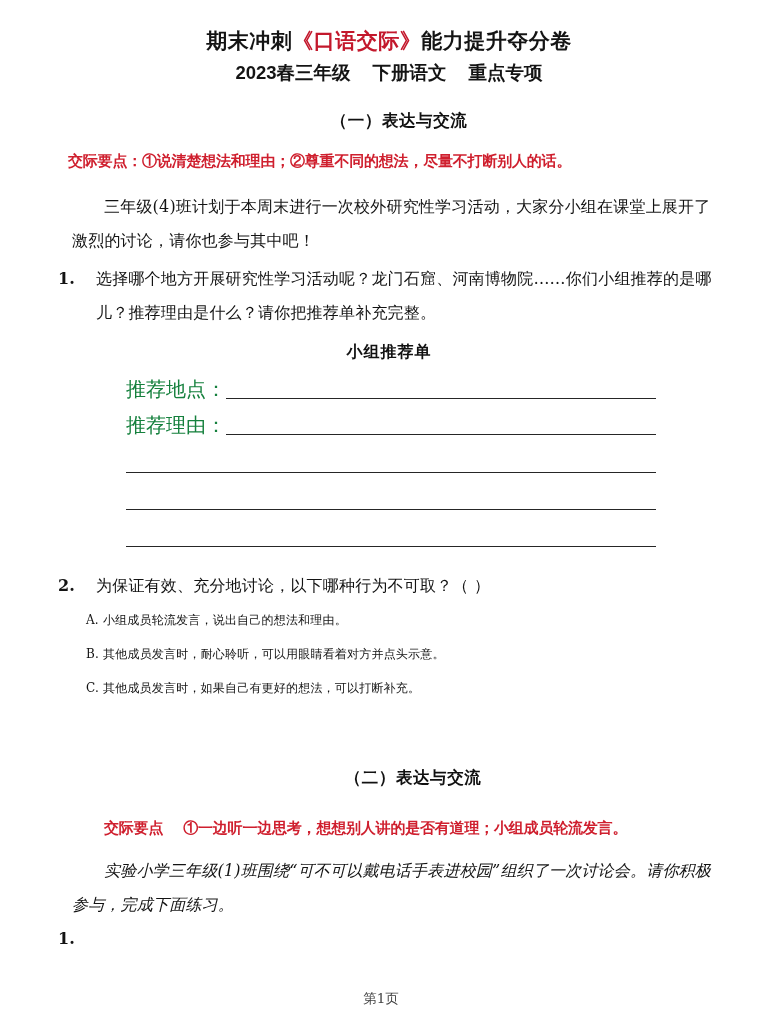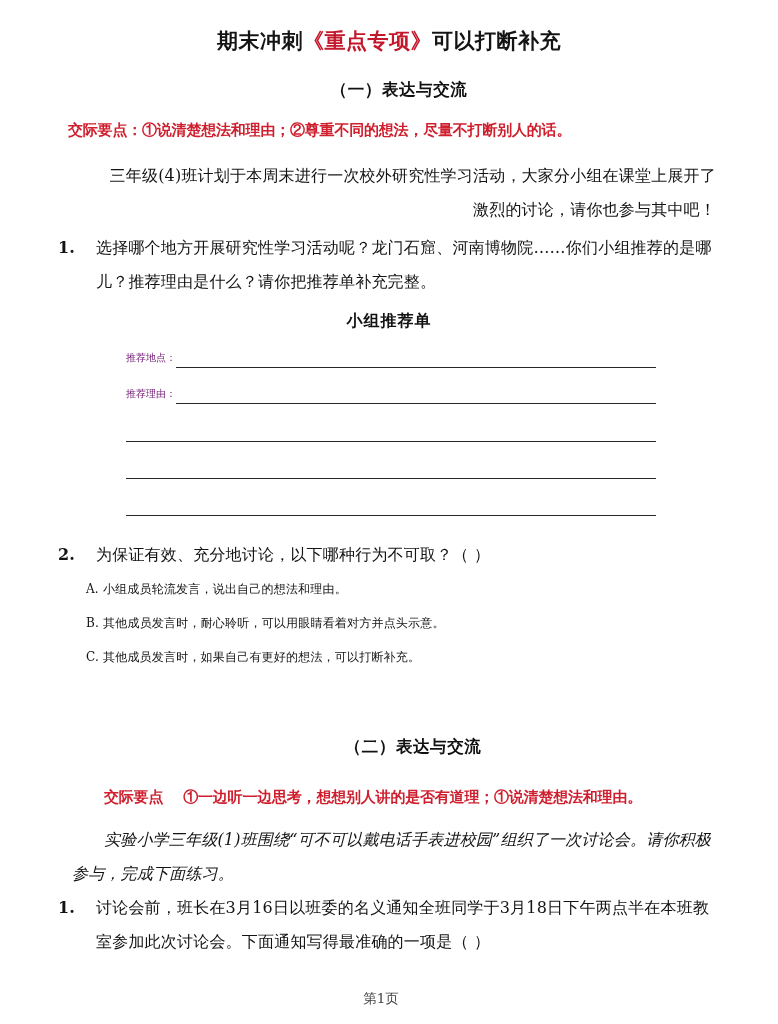--- a/index.html
+++ b/index.html
@@ -117,21 +117,21 @@
     color: #131313;
     line-height: 34px;
     margin: 0;
   }
   .para {
     padding-left: 72px;
     padding-right: 62px;
     text-indent: 32px;
     letter-spacing: 0.2px;
   }
-  .p-intro1 { padding-top: 18px; text-align: right; }
+  .p-intro1 { padding-top: 18px; }
   .p-intro2 { padding-top: 16px; font-style: italic; }
 
   
   .q-item {
     position: relative;
     padding-left: 96px;
     padding-right: 58px;
     font-family: "DejaVu Serif", serif;
     font-size: 16px;
     line-height: 34px;
@@ -165,22 +165,22 @@
   }
   .field-row {
     display: flex;
     align-items: flex-end;
     padding-left: 126px;
     padding-right: 122px;
     margin-top: 16px;
   }
   .field-label {
     font-family: Liberation Serif, serif;
-    font-size: 10px;
-    color: #701a75;
+    font-size: 20px;
+    color: #15803d;
     white-space: nowrap;
     line-height: 20px;
   }
   .field-line {
     flex: 1;
     border-bottom: 1.5px solid #262626;
     height: 17px;
   }
   .blank-line {
     margin-left: 126px;
@@ -218,23 +218,26 @@
     font-size: 13.5px;
     color: #444444;
   }
 </style>
 </head>
 <body>
 
 <div class="page">
 
   <h1 class="doc-title">
-    <span>期末冲刺</span><span class="accent">《重点专项》</span><span>可以打断补充</span>
+    <span>期末冲刺</span><span class="accent">《口语交际》</span><span>能力提升夺分卷</span>
   </h1>
 
+  <div class="doc-subtitle">
+    <span>2023春三年级</span><span class="gap"></span><span>下册语文</span><span class="gap"></span><span>重点专项</span>
+  </div>
 
 
   <h2 class="section-head sec1-head">（一）表达与交流</h2>
 
   <p class="keypoints kp1">交际要点：①说清楚想法和理由；②尊重不同的想法，尽量不打断别人的话。</p>
 
   <p class="body-text para p-intro1">三年级(4)班计划于本周末进行一次校外研究性学习活动，大家分小组在课堂上展开了激烈的讨论，请你也参与其中吧！</p>
 
   <div class="q-item q1">
     <span class="q-num">1.</span>
@@ -268,25 +271,24 @@
 
   <div class="option">A. 小组成员轮流发言，说出自己的想法和理由。</div>
   <div class="option">B. 其他成员发言时，耐心聆听，可以用眼睛看着对方并点头示意。</div>
   <div class="option">C. 其他成员发言时，如果自己有更好的想法，可以打断补充。</div>
 
   <div class="gap-sec2"></div>
 
   <h2 class="section-head sec2-head">（二）表达与交流</h2>
 
   <p class="keypoints kp2">
-    <span>交际要点</span><span class="wide-gap"></span><span>①一边听一边思考，想想别人讲的是否有道理；①说清楚想法和理由。</span>
+    <span>交际要点</span><span class="wide-gap"></span><span>①一边听一边思考，想想别人讲的是否有道理；小组成员轮流发言。</span>
   </p>
 
   <p class="body-text para p-intro2">实验小学三年级(1)班围绕“可不可以戴电话手表进校园”组织了一次讨论会。请你积极参与，完成下面练习。</p>
 
   <div class="q-item">
     <span class="q-num">1.</span>
-    <span>讨论会前，班长在3月16日以班委的名义通知全班同学于3月18日下午两点半在本班教室参加此次讨论会。下面通知写得最准确的一项是（        ）</span>
   </div>
 
   <div class="footer">第1页</div>
 
 </div>
 
 </body></html>

